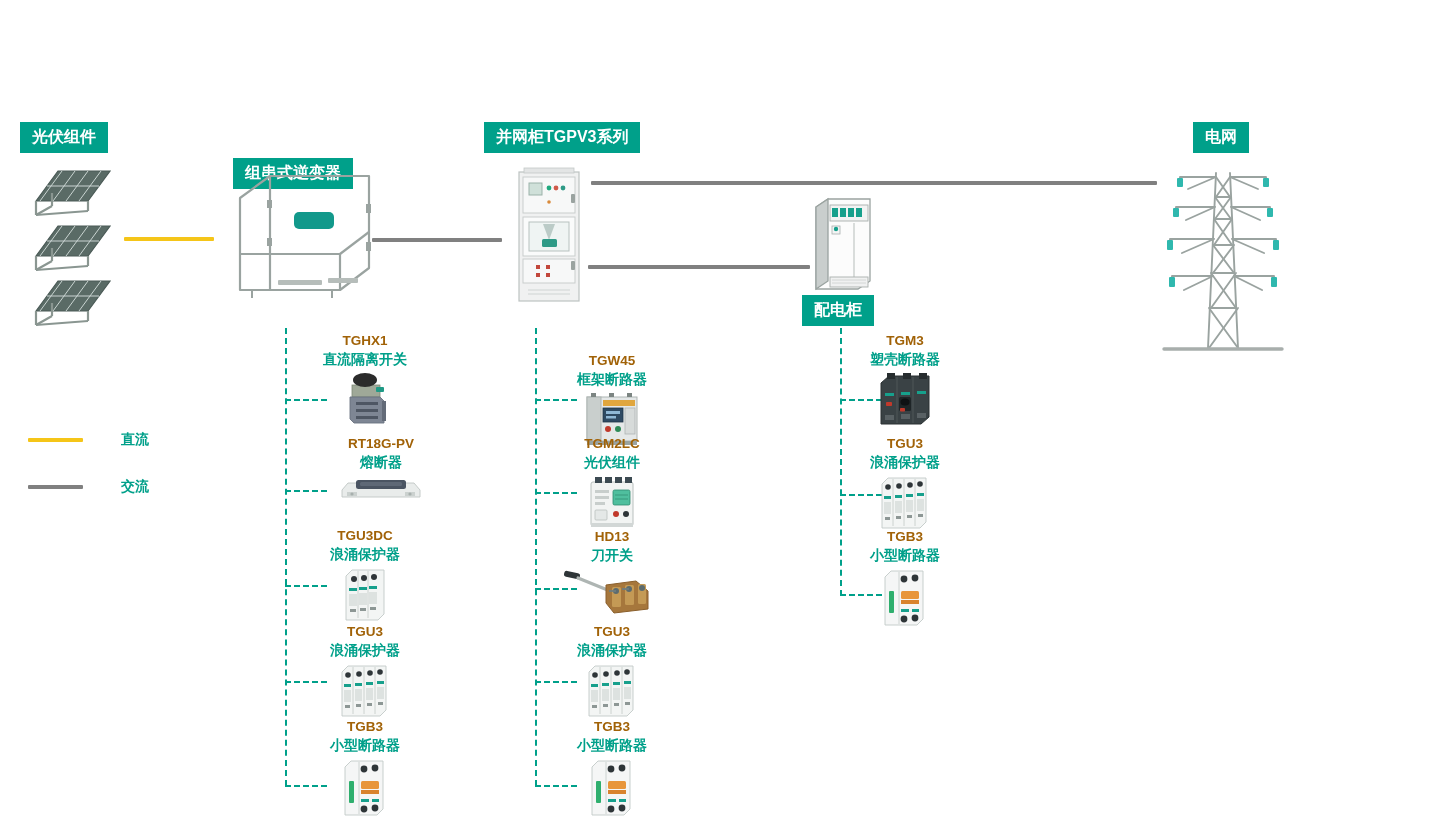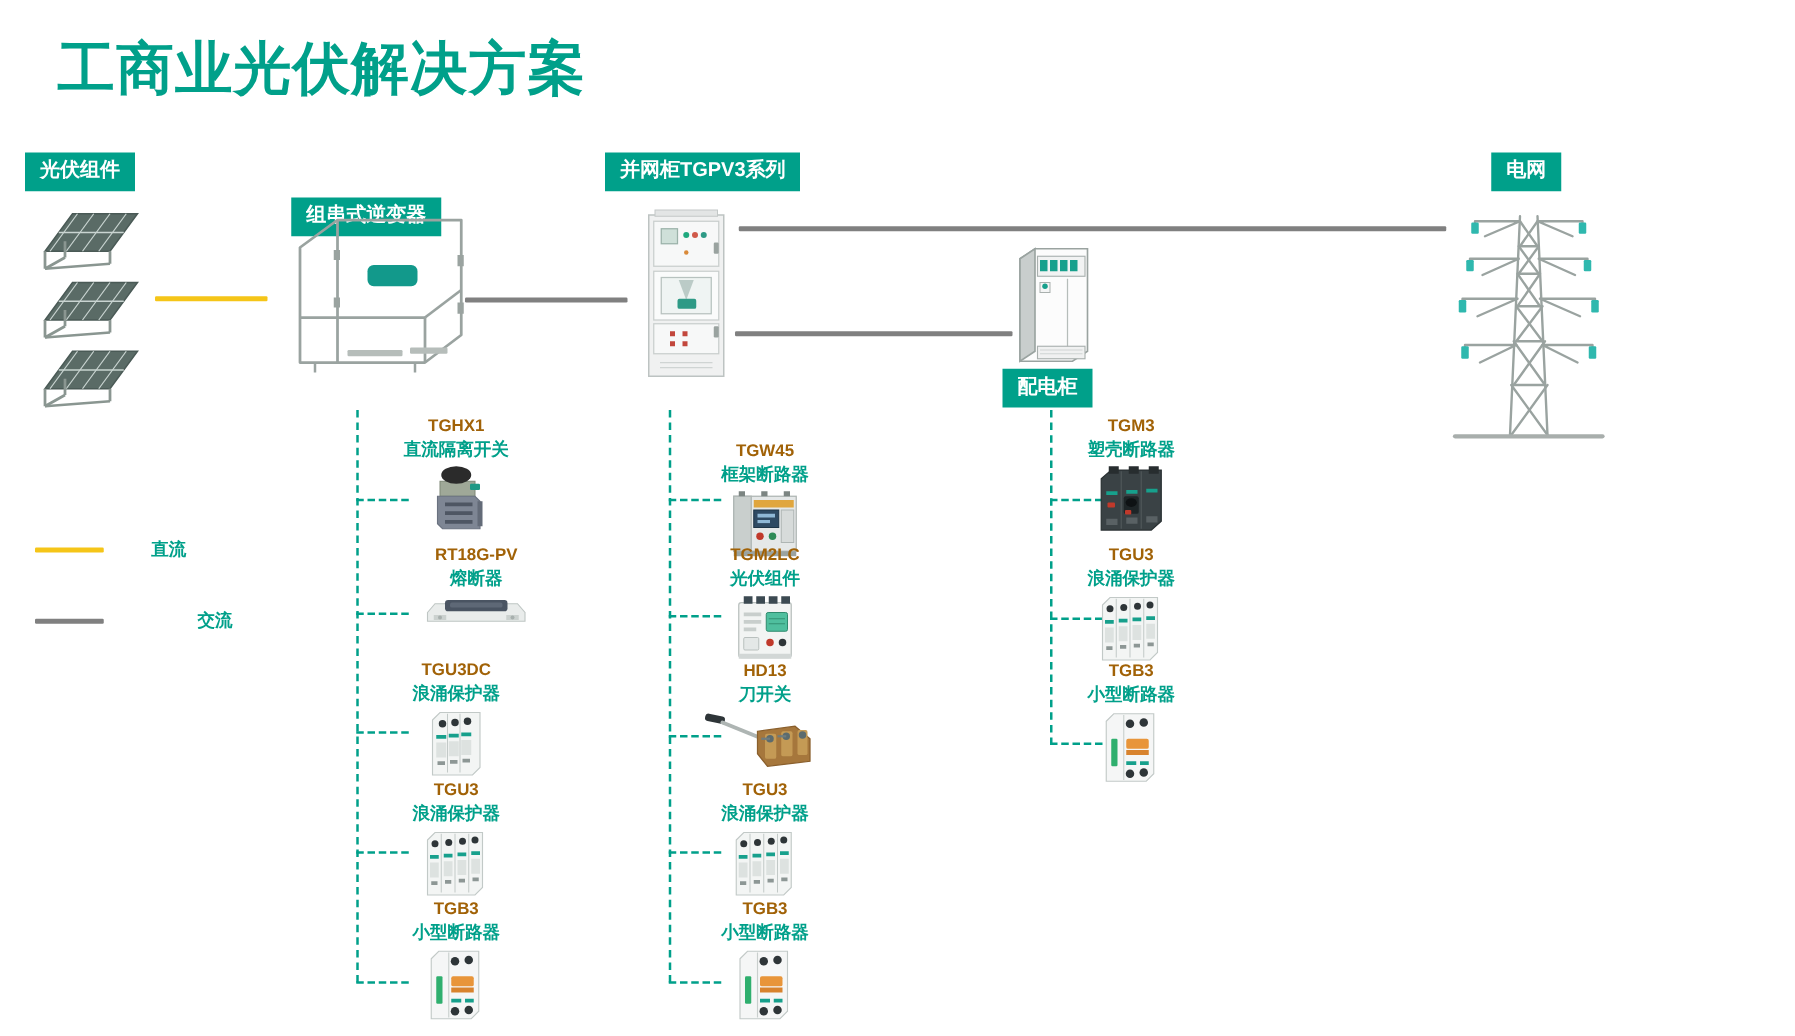--- a/index.html
+++ b/index.html
@@ -60,33 +60,32 @@
     border-top: 2px dashed #00A08A;
   }
 
   svg { display: block; overflow: visible; }
 </style>
 </head>
 <body>
 
 <div id="stage">
 
-  <div class="page-title">工商业光伏解决方案</div>
 
   <div class="badge" style="left:20px; top:122px;">光伏组件</div>
   <div class="badge" style="left:233px; top:122px;margin-top:36px;">组串式逆变器</div>
   <div class="badge" style="left:484px; top:122px;">并网柜TGPV3系列</div>
   <div class="badge" style="left:802px; top:295px;">配电柜</div>
   <div class="badge" style="left:1193px; top:122px;">电网</div>
 
   <div class="legend-row" style="left:28px; top:431px;">
     <span class="legend-swatch" style="background:#F5C518;"></span>
     <span class="legend-text">直流</span>
   </div>
-  <div class="legend-row" style="left:28px; top:488px;gap:37px;">
+  <div class="legend-row" style="left:28px; top:478px;">
     <span class="legend-swatch" style="background:#808080;"></span>
     <span class="legend-text">交流</span>
   </div>
 
   <svg style="position:absolute; left:18px; top:163px;" width="120" height="170" viewBox="0 0 120 170">
     <defs>
       <g id="pvpanel">
         <polygon points="18,38 40,8 92,8 70,38" fill="#5A6B66" stroke="#4A5A56" stroke-width="1.2"></polygon>
         <line x1="29" y1="23" x2="81" y2="23" stroke="#C9D4D1" stroke-width="1.1"></line>
         <line x1="44" y1="8" x2="22" y2="38" stroke="#C9D4D1" stroke-width="1"></line>

